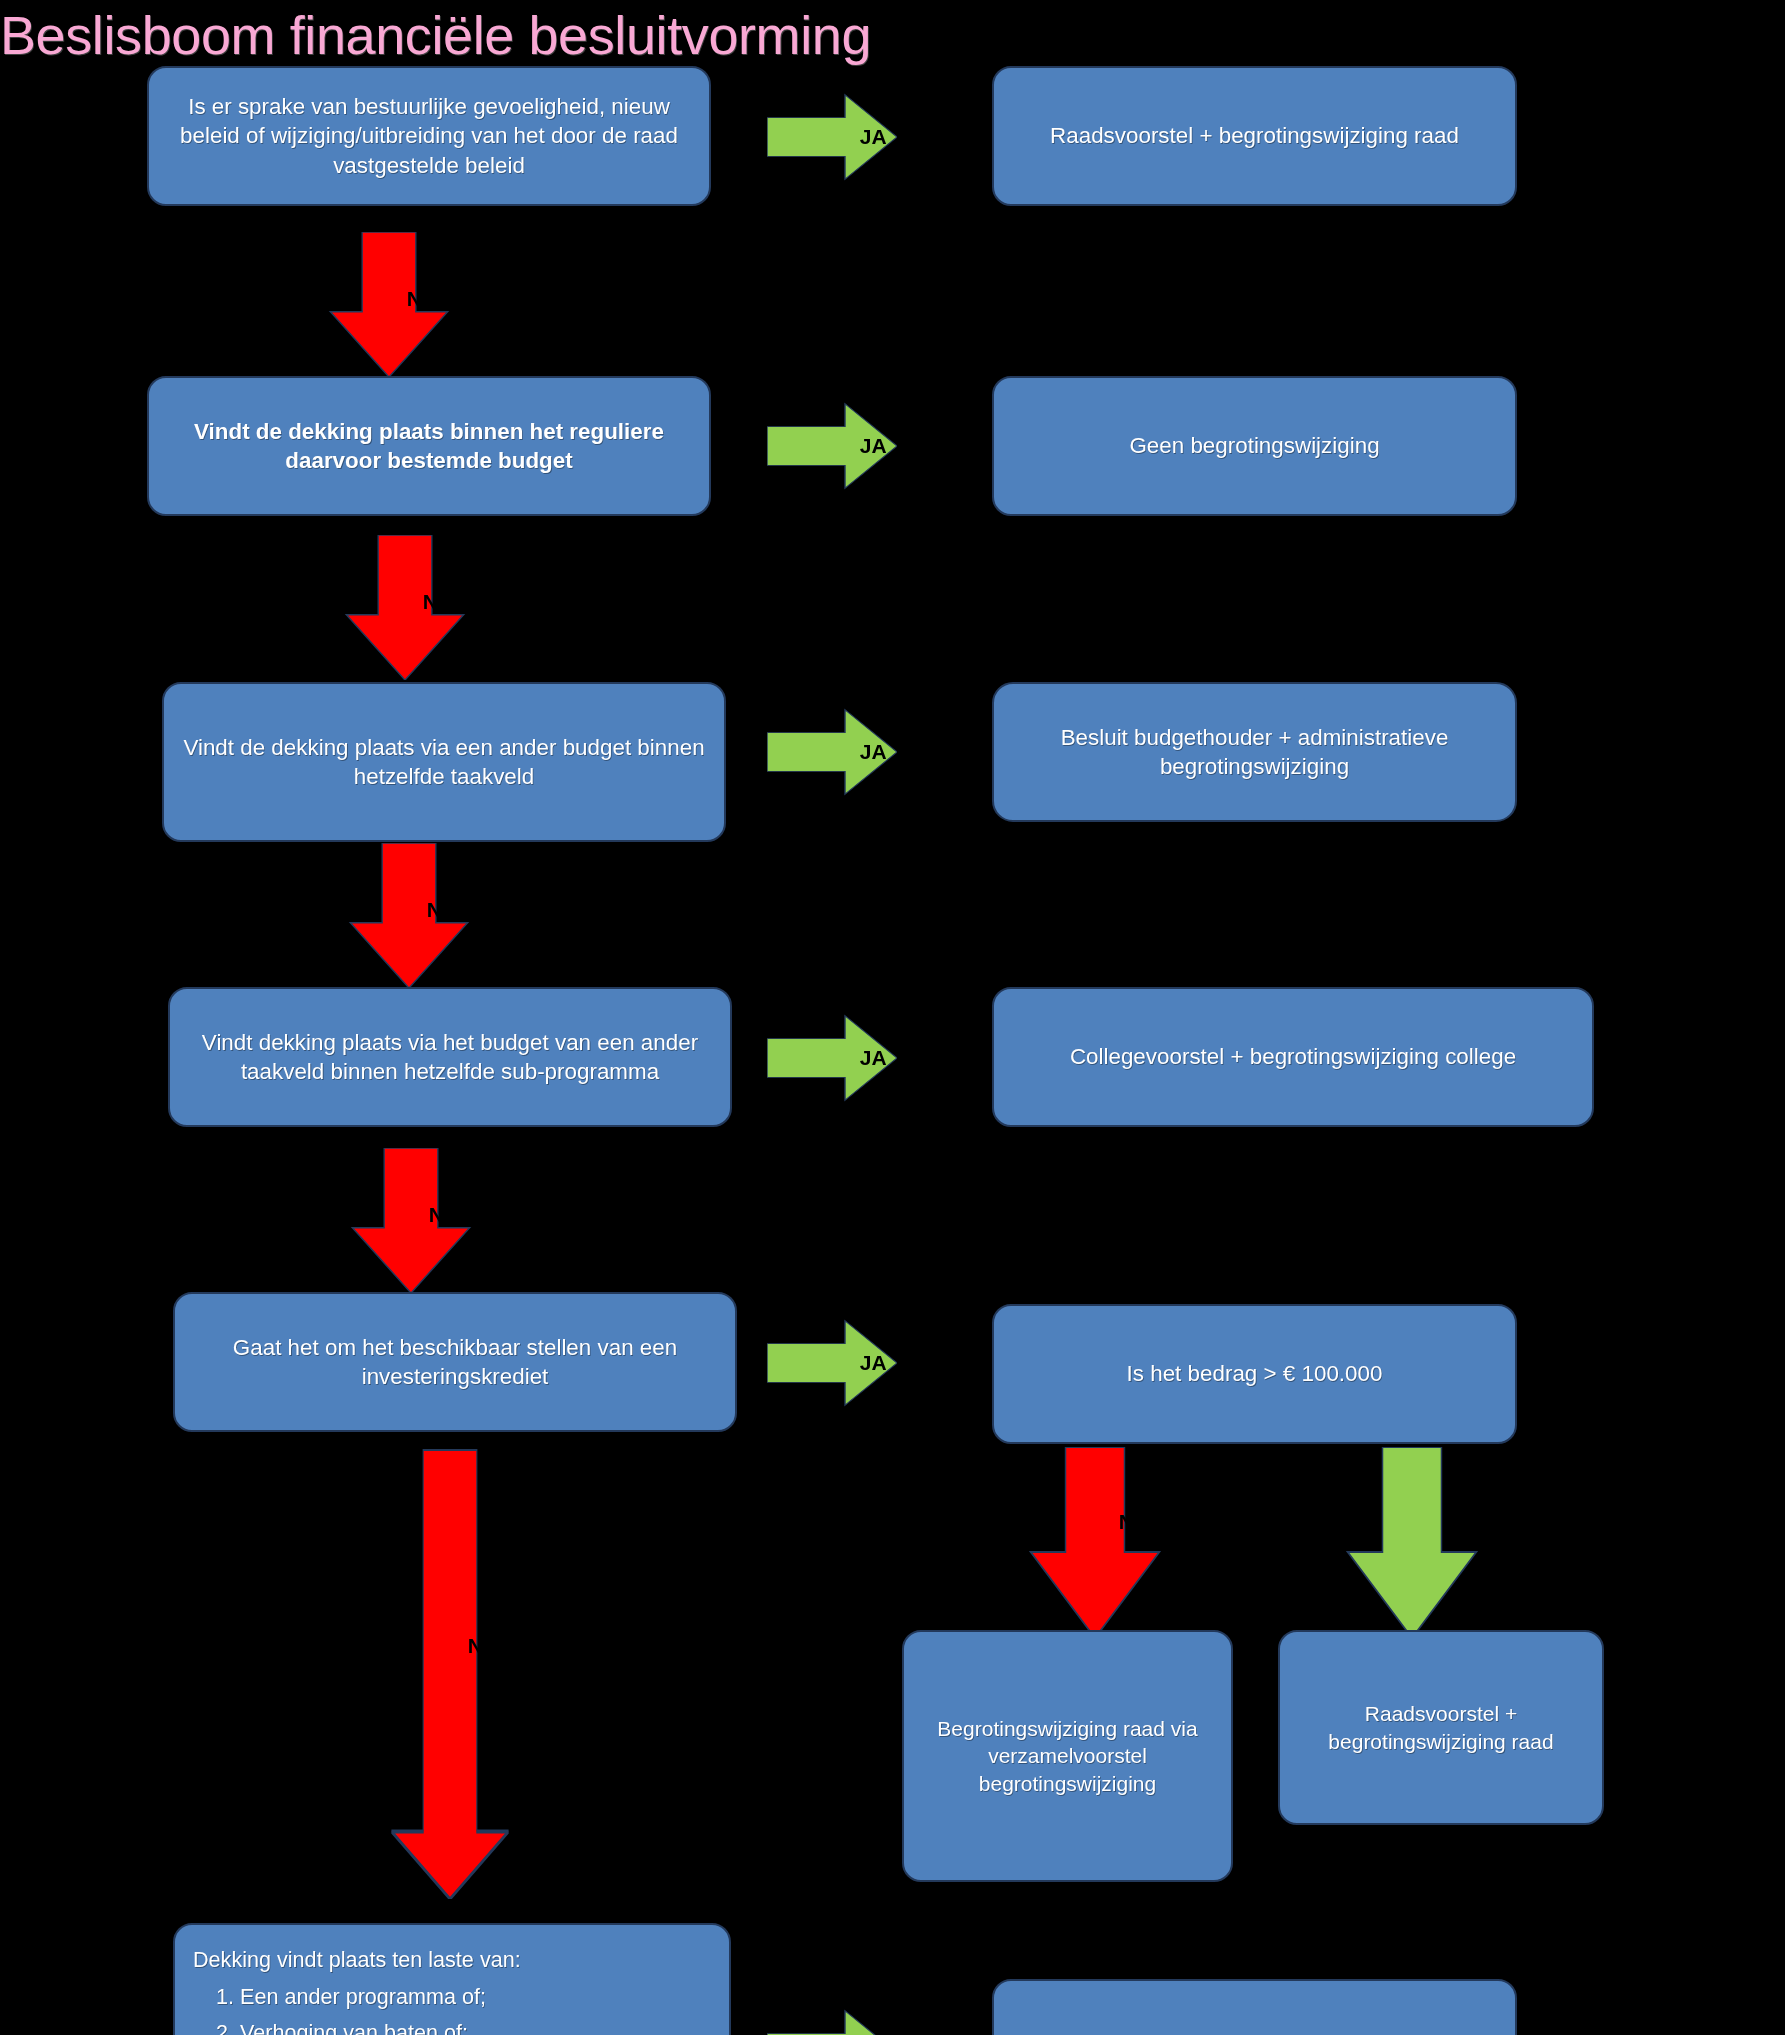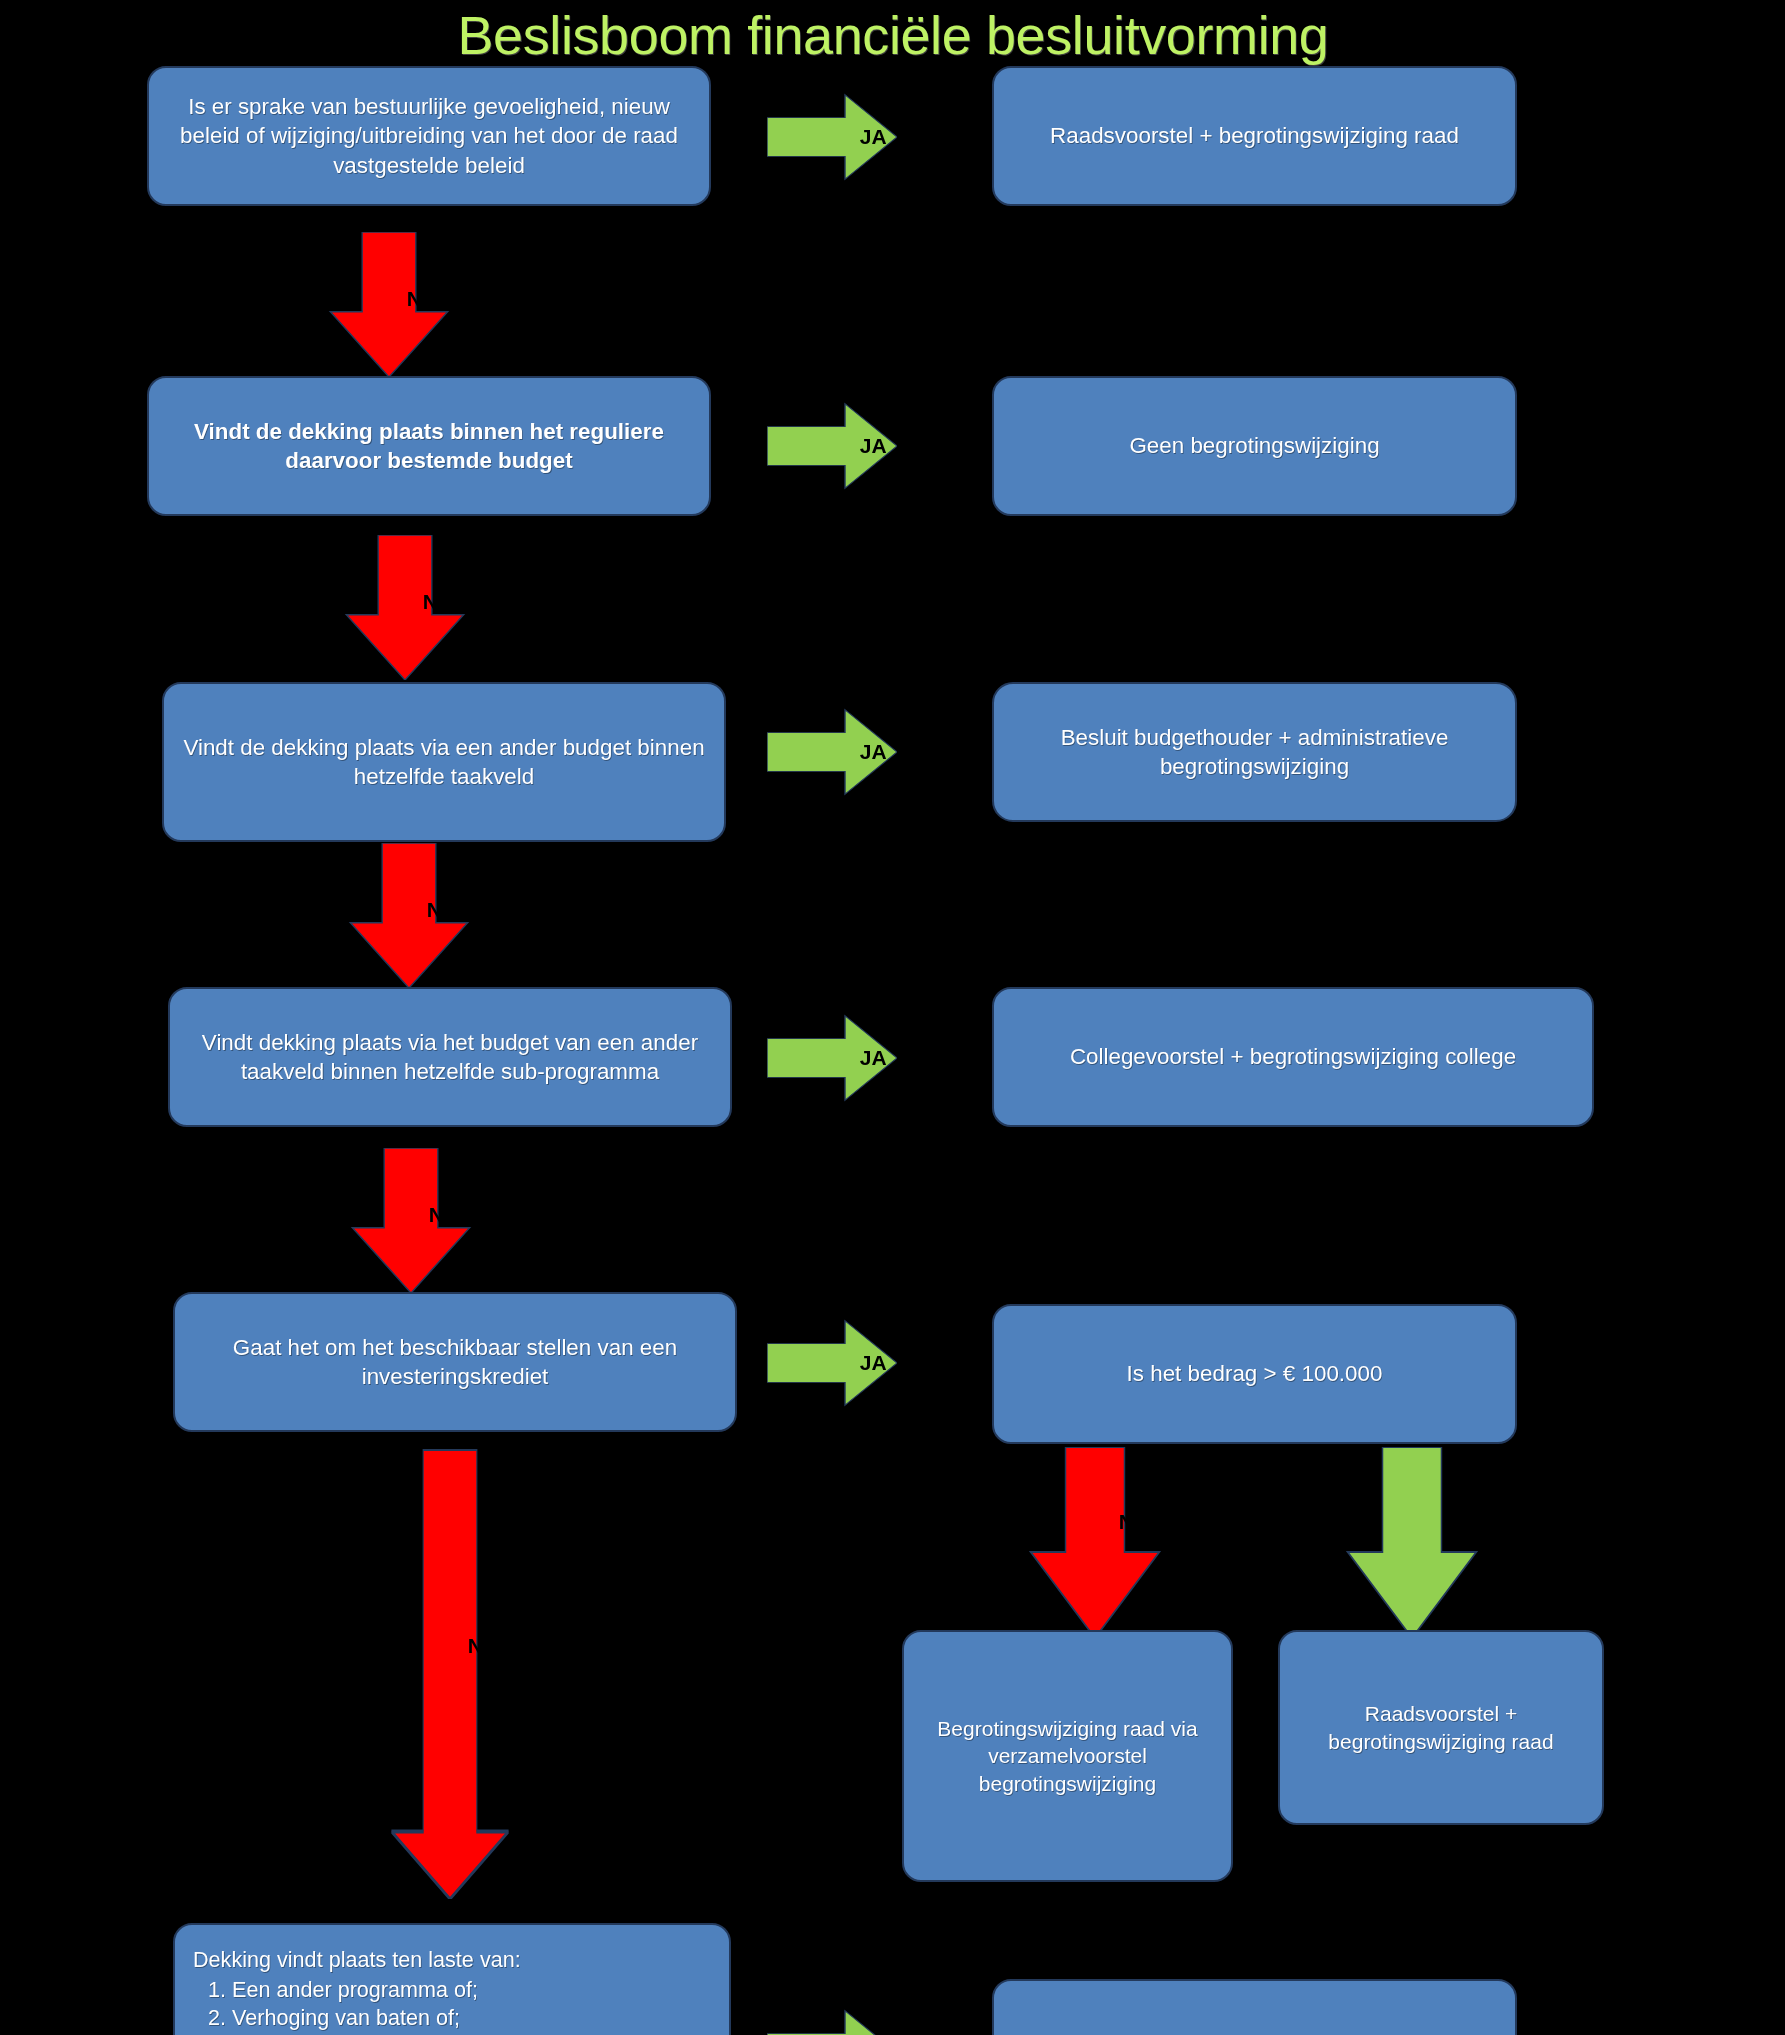--- a/index.html
+++ b/index.html
@@ -6,22 +6,21 @@
   body{
     font-family:"Liberation Sans", sans-serif;
     width:1786px;height:2515px;position:relative;overflow:hidden;
   }
   #stage{position:absolute;left:0;top:0;width:1786px;height:2515px;background:#000;}
 
   
   .title{
     position:absolute;
     left:0;top:4.1px;width:1786px;
-    text-align:center;
-    color:#bef264;
+    color:#f9a8d4;
     font-size:54px;
     font-weight:400;
     letter-spacing:-0.4px;
     white-space:nowrap;
     text-shadow:0.8px 0.8px 0 rgba(255,255,255,.25);
   }
 
   
   .box{
     position:absolute;
@@ -48,21 +47,21 @@
     justify-content:flex-start;
     text-align:left;
     padding:21px 14.7px 16.3px 18px;
     font-size:21.6px;
     line-height:1.33;
   }
   .listbox ol{
     margin:0;padding:0 0 0 39px;
     list-style:decimal;
   }
-  .listbox ol li{margin:0;padding:0;}
+  .listbox ol li{margin:8px;padding:0;}
   .listbox .lead{margin:0 0 0.8px 0;}
 
   
   .arrow{position:absolute;}
   .arrow svg{display:block;width:100%;height:100%;}
   .arrow .lab{
     position:absolute;
     left:0;width:100%;
     text-align:right;
     color:#000;

